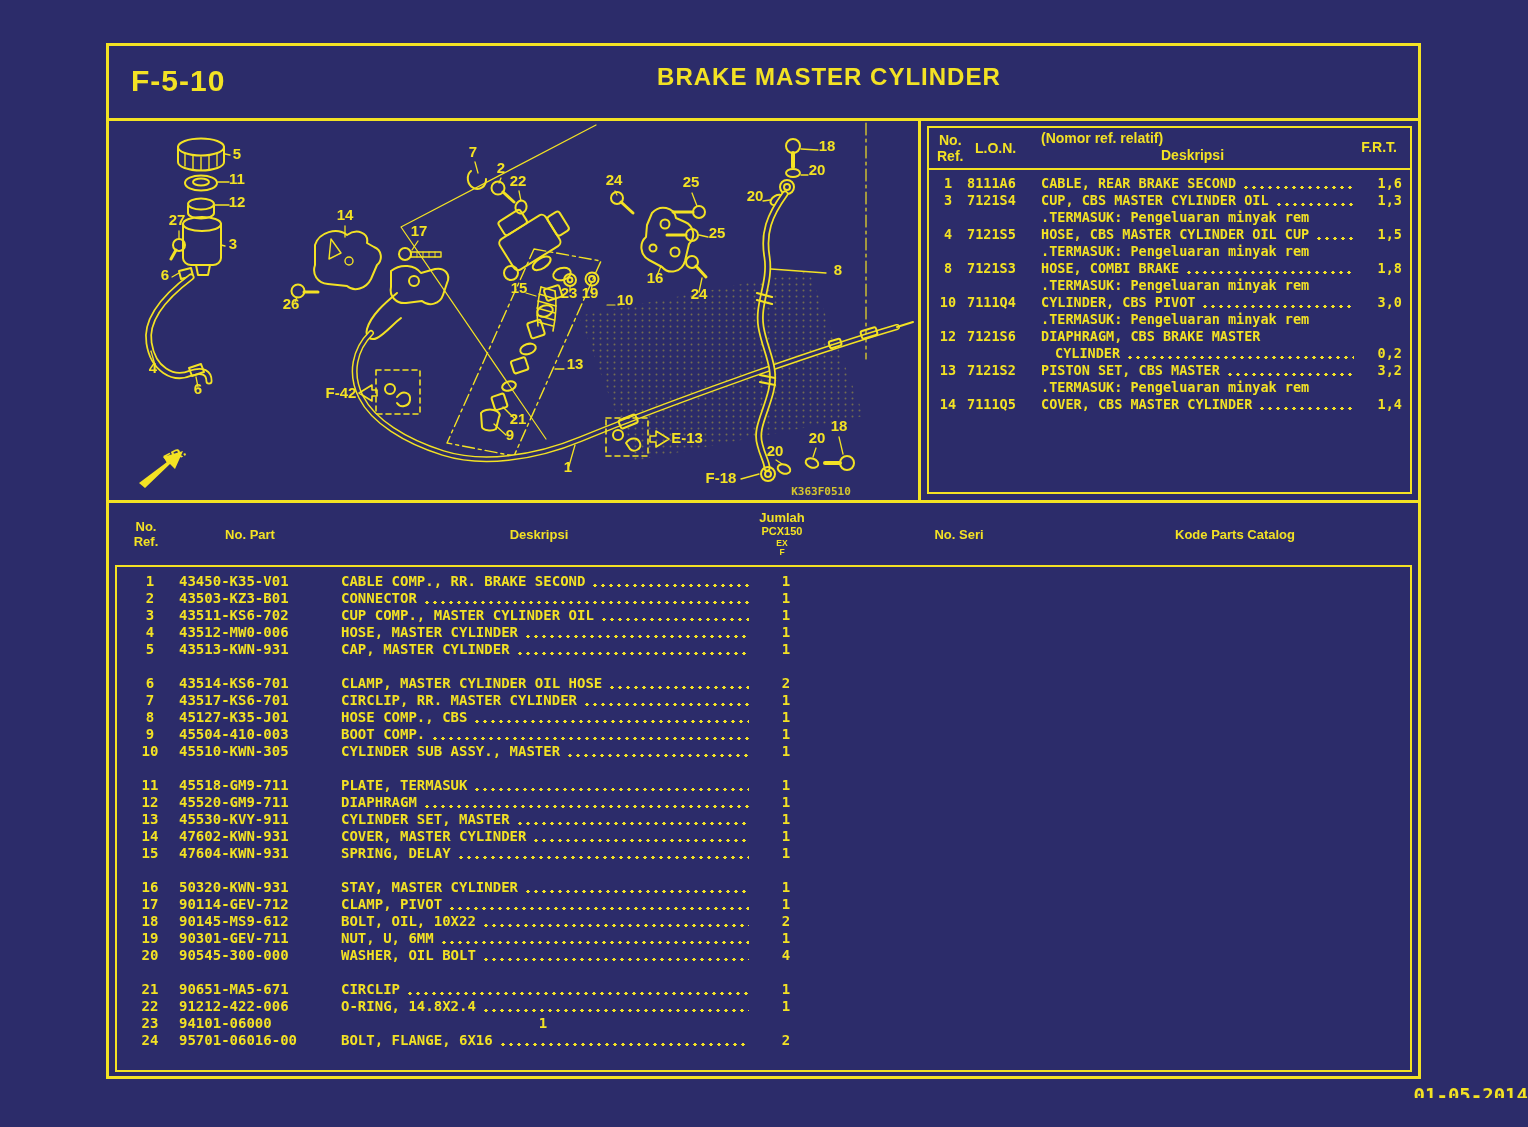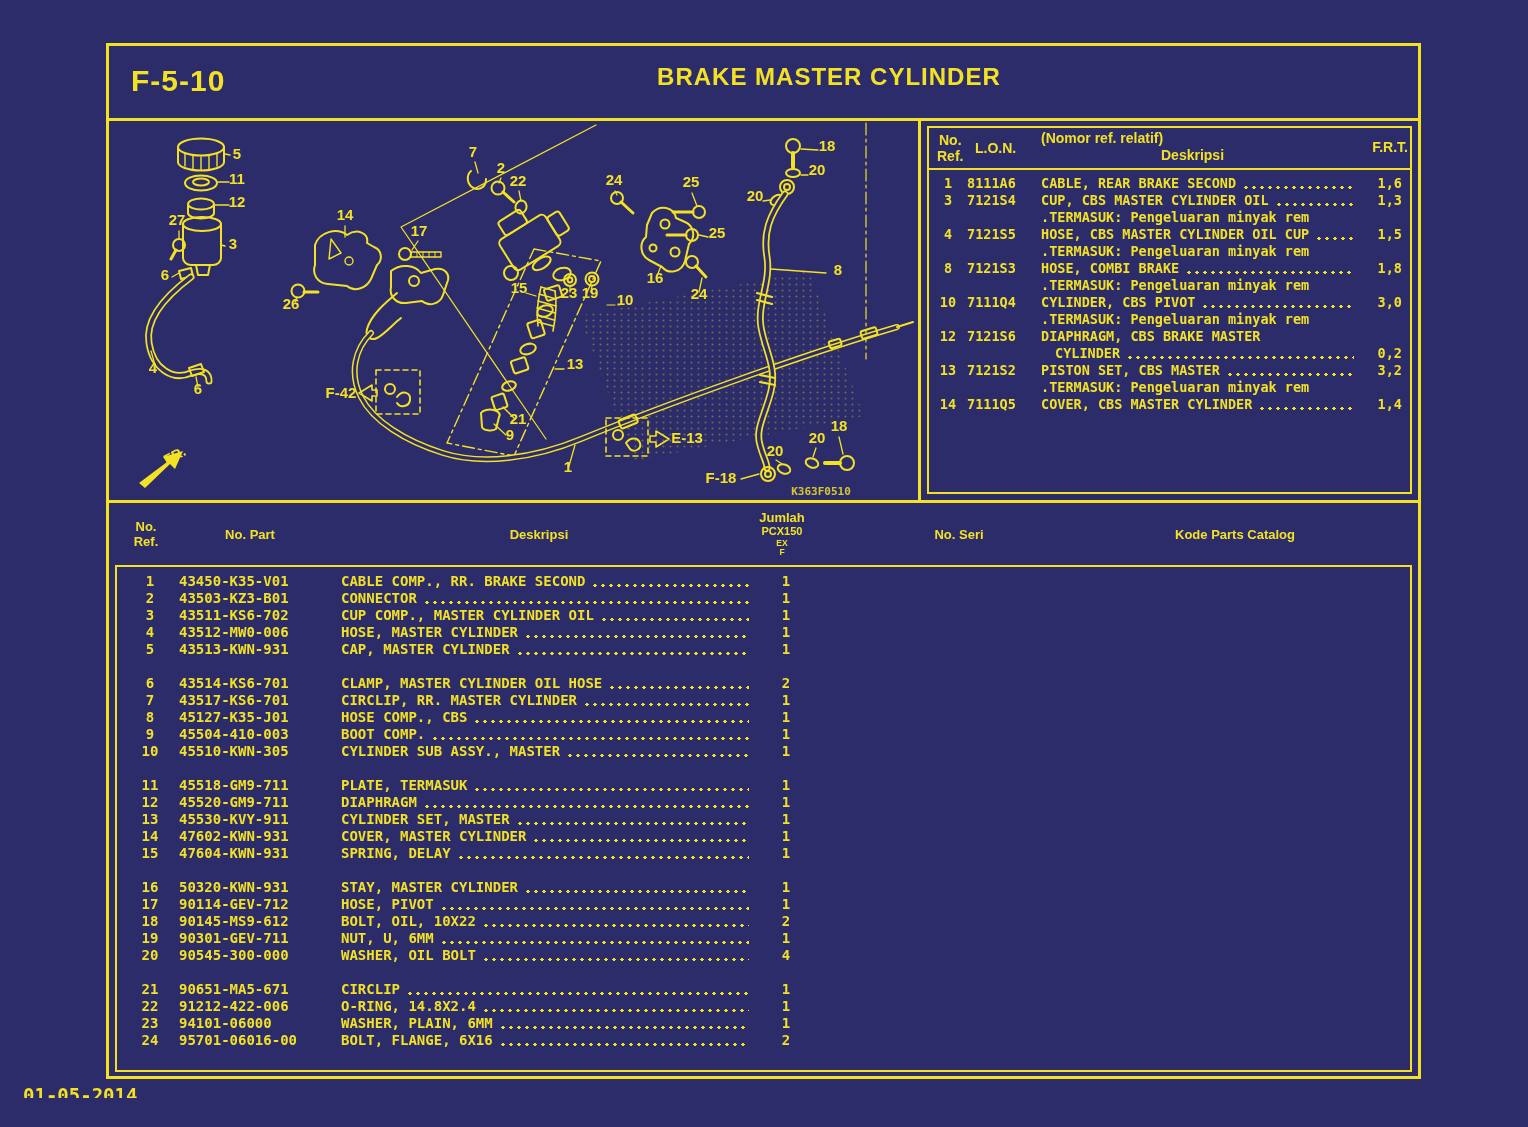--- a/index.html
+++ b/index.html
@@ -15,21 +15,21 @@
   
   .content{flex:0 0 379px;display:flex;min-height:0;border-bottom:3px solid #f3e224;}
   .diagram{width:809px;position:relative;flex:0 0 auto;}
   .diagram svg{display:block;width:809px;height:379px;}
   .vdiv{width:3px;background:#f3e224;flex:0 0 auto;}
   .refpanel{flex:1;padding:5px 6px 6px 6px;box-sizing:border-box;min-width:0;}
   .refbox{border:2px solid #f3e224;height:100%;box-sizing:border-box;display:flex;flex-direction:column;}
   .refhead{position:relative;flex:0 0 40px;border-bottom:2px solid #f3e224;font-size:14px;font-weight:bold;}
   .refhead span{position:absolute;white-space:nowrap;}
   .rh-no{left:10px;top:4px}.rh-ref{left:8px;top:20px}.rh-lon{left:46px;top:12px}
-  .rh-note{left:112px;top:2px}.rh-desk{left:232px;top:19px}.rh-frt{right:2px;top:11px}
+  .rh-note{left:112px;top:2px}.rh-desk{left:232px;top:19px}.rh-frt{right:13px;top:11px}
   .refrows{padding:5px 8px 0 0;font-family:"DejaVu Sans Mono",monospace;font-weight:bold;
            font-size:13.5px;line-height:17px;}
   .rrow{display:grid;grid-template-columns:38px 72px 1fr;}
   .c-ref{text-align:center;}
   .c-desc{display:flex;align-items:baseline;padding-left:2px;min-width:0;}
   .dtext{white-space:pre;}
   .ind{padding-left:14px;}
   .frt{width:44px;text-align:right;flex:0 0 auto;}
   .dots{flex:1;min-width:12px;height:5px;margin:0 4px 3px 6px;align-self:flex-end;
         background-image:radial-gradient(circle,#f3e224 1.6px,rgba(44,44,106,0) 1.8px);
@@ -43,21 +43,21 @@
   .j1{font-size:13px;line-height:14px}.j2{font-size:11px;line-height:13px}
   .j3{font-size:8.5px;line-height:10px}.j4{font-size:8.5px;line-height:9px}
   .rowsbox{flex:1;margin:0 6px 4px 6px;border:2px solid #f3e224;padding:6px 0 0 0;overflow:hidden;
            font-family:"DejaVu Sans Mono",monospace;font-weight:bold;font-size:14px;line-height:17px;}
   .prow{display:grid;grid-template-columns:58px 150px 428px 58px 296px 256px 1fr;padding-left:4px;}
   .p-ref{text-align:center;}
   .p-desc{display:flex;align-items:flex-end;min-width:0;padding-right:4px;margin-left:12px;}
   .p-qty{text-align:center;}
   .rgap{height:17px;}
   
-  .datewrap{position:absolute;left:0;right:0;top:1085px;height:13px;overflow:hidden;text-align:left;margin-left:23px;}
+  .datewrap{position:absolute;left:0;right:0;top:1085px;height:13px;overflow:hidden;text-align:right;margin-left:23px;}
   .date{font-family:"DejaVu Sans Mono",monospace;font-weight:bold;font-size:19px;line-height:20px;}
   
   .art{stroke:#f3e224;stroke-width:2;fill:none;stroke-linecap:round;stroke-linejoin:round;}
   #callouts text{fill:#f3e224;font:bold 15px "Liberation Sans",sans-serif;text-anchor:middle;}
   .svgtxt{fill:#f3e224;font:bold 15px "Liberation Sans",sans-serif;text-anchor:middle;stroke:none;}
   .frlbl{fill:#f3e224;font:bold 14px "Liberation Sans",sans-serif;stroke:none;}
   .dcode{fill:#f3e224;font:bold 11px "DejaVu Sans Mono",monospace;text-anchor:middle;opacity:.85;stroke:none;}
 </style>
 </head>
 <body>
@@ -607,21 +607,21 @@
               <span class="dots"></span>
             </span>
             <span class="p-qty">1</span>
             <span class="p-seri"></span>
             <span class="p-kode"></span>
           </div>
           <div class="prow">
             <span class="p-ref">17</span>
             <span class="p-part">90114-GEV-712</span>
             <span class="p-desc">
-              <span class="dtext">HOSE, PIVOT</span>
+              <span class="dtext">CLAMP, PIVOT</span>
               <span class="dots"></span>
             </span>
             <span class="p-qty">1</span>
             <span class="p-seri"></span>
             <span class="p-kode"></span>
           </div>
           <div class="prow">
             <span class="p-ref">18</span>
             <span class="p-part">90145-MS9-612</span>
             <span class="p-desc">
@@ -673,24 +673,20 @@
               <span class="dtext">O-RING, 14.8X2.4</span>
               <span class="dots"></span>
             </span>
             <span class="p-qty">1</span>
             <span class="p-seri"></span>
             <span class="p-kode"></span>
           </div>
           <div class="prow">
             <span class="p-ref">23</span>
             <span class="p-part">94101-06000</span>
-            <span class="p-desc">
-              <span class="dtext">WASHER, PLAIN, 6MM</span>
-              <span class="dots"></span>
-            </span>
             <span class="p-qty">1</span>
             <span class="p-seri"></span>
             <span class="p-kode"></span>
           </div>
           <div class="prow">
             <span class="p-ref">24</span>
             <span class="p-part">95701-06016-00</span>
             <span class="p-desc">
               <span class="dtext">BOLT, FLANGE, 6X16</span>
               <span class="dots"></span>

